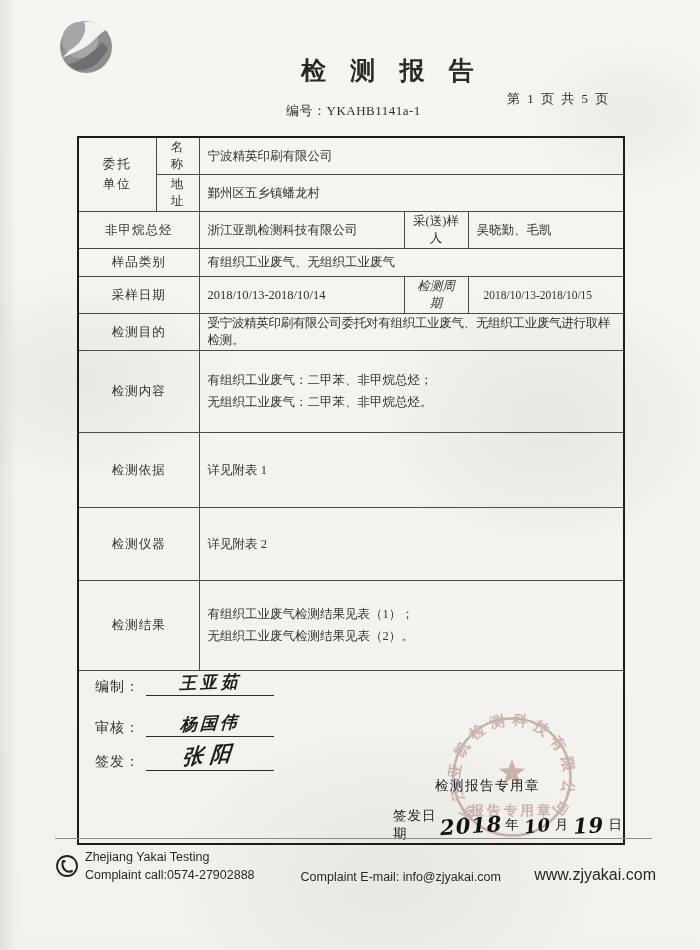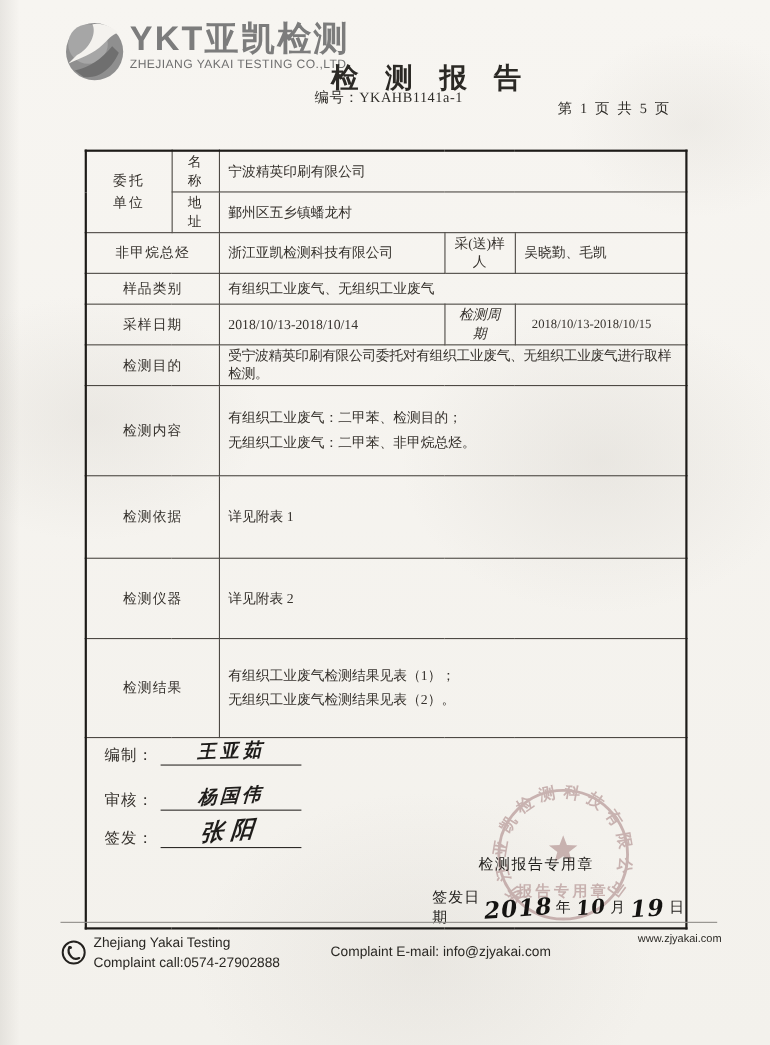--- a/index.html
+++ b/index.html
@@ -21,21 +21,21 @@
   }
   
   .logo-wrap{position:absolute;left:58px;top:18px;display:flex;align-items:flex-start;}
   .logo-text{margin-left:4px;}
   .logo-cn{font-size:31px;font-weight:bold;color:#7c7c7c;letter-spacing:2px;
     font-family:"Liberation Sans","DejaVu Sans",sans-serif;line-height:1.1;}
   .logo-en{font-size:11px;color:#6f6f6f;letter-spacing:0.4px;margin-top:1px;
     font-family:"Liberation Sans","DejaVu Sans",sans-serif;}
   .doc-title{position:absolute;left:301px;top:54px;font-size:25px;font-weight:bold;
     letter-spacing:9px;color:#2b2925;}
-  .report-no{position:absolute;left:286px;top:80px;font-size:13px;color:#2f2d29;letter-spacing:0.5px;}
+  .report-no{position:absolute;left:286px;top:102px;font-size:13px;color:#2f2d29;letter-spacing:0.5px;}
   .page-info{position:absolute;left:507px;top:90px;font-size:13px;color:#2f2d29;letter-spacing:2px;text-align:center;}
   
   table.main{position:absolute;left:77px;top:136px;width:546px;
     border-collapse:collapse;table-layout:fixed;
     border:2px solid #1d1b18;}
   table.main td{border:1px solid #4d4944;font-size:12.5px;color:#35312c;
     padding:1px 8px;vertical-align:middle;overflow:hidden;}
   td.lbl{text-align:center;padding:1px 2px;letter-spacing:1px;}
   .wrap2{display:inline-block;width:32px;line-height:1.55;letter-spacing:2px;}
   .two-line{line-height:1.7;}
@@ -53,43 +53,39 @@
   .stamp-label{position:absolute;left:356px;top:106px;font-size:13.5px;font-weight:normal;
     letter-spacing:1.5px;color:#23211e;}
   .issue-date{position:absolute;left:314px;top:136px;display:flex;align-items:center;
     font-size:13.5px;letter-spacing:1px;color:#23211e;}
   .issue-date .hd{font-family:"DejaVu Serif",serif;font-style:italic;font-weight:bold;color:#141311;}
   .hd-year{font-size:21px;letter-spacing:1px;transform:rotate(-4deg);display:inline-block;margin:0 3px;}
   .hd-month{font-size:18px;transform:rotate(-6deg);display:inline-block;margin:0 4px;}
   .hd-day{font-size:21px;transform:rotate(-3deg);display:inline-block;margin:0 4px;}
   
   .footer-line{position:absolute;left:55px;right:48px;top:838px;border-top:1px solid #8f8d89;}
-  .footer{position:absolute;left:55px;right:44px;top:848px;display:flex;align-items:flex-start;
+  .footer{position:absolute;left:55px;right:44px;top:848px;display:flex;align-items:flex-end;
     font-family:"Liberation Sans","DejaVu Sans",sans-serif;color:#26241fcc;}
   .f-left{display:flex;align-items:center;}
   .f-left-text{margin-left:6px;font-size:12.5px;line-height:1.45;color:#2a2824;}
   .f-email{margin-left:46px;margin-top:10px;font-size:12.5px;color:#2a2824;}
-  .f-web{margin-left:auto;font-size:10px;color:#2a2824;}
+  .f-web{margin-left:auto;font-size:16px;color:#2a2824;}
 </style>
 </head>
 <body>
 
 <div class="page">
 
   <div class="logo-wrap">
     <svg width="56" height="58" viewBox="0 0 56 58">
       <circle cx="28" cy="29" r="26" fill="#8f8f8f"></circle>
       <circle cx="22" cy="22" r="18" fill="#a6a6a6"></circle>
       <path d="M4 40 C 16 34, 26 32, 36 22 C 42 16, 46 12, 50 12 C 44 6, 34 2, 26 4 C 30 12, 24 26, 12 32 Z" fill="#f4f2ee"></path>
       <path d="M10 46 C 22 44, 34 36, 44 24 L 50 30 C 44 44, 32 54, 18 52 Z" fill="#6f6f6f"></path>
     </svg>
-    <div class="logo-text">
-      <div class="logo-cn">YKT亚凯检测</div>
-      <div class="logo-en">ZHEJIANG YAKAI TESTING CO.,LTD</div>
-    </div>
   </div>
   <div class="doc-title">检 测 报 告</div>
   <div class="report-no">编号：YKAHB1141a-1</div>
   <div class="page-info">第 1 页  共 5 页</div>
 
   <table class="main">
     <colgroup>
       <col style="width:78px">
         <col style="width:43px">
         <col style="width:205px">
@@ -124,21 +120,21 @@
       <td class="lbl" style="letter-spacing:0;font-style:italic;">检测周期</td>
       <td style="font-size:11.5px;padding-left:15px;">2018/10/13-2018/10/15</td>
     </tr>
     <tr style="height:30px">
       <td class="lbl" colspan="2">检测目的</td>
       <td colspan="3" class="smaller">受宁波精英印刷有限公司委托对有组织工业废气、无组织工业废气进行取样检测。</td>
     </tr>
     <tr style="height:82px">
       <td class="lbl" colspan="2">检测内容</td>
       <td colspan="3" class="two-line">
-        <div>有组织工业废气：二甲苯、检测目的；</div>
+        <div>有组织工业废气：二甲苯、非甲烷总烃；</div>
         <div>无组织工业废气：二甲苯、非甲烷总烃。</div>
       </td>
     </tr>
     <tr style="height:75px">
       <td class="lbl" colspan="2">检测依据</td>
       <td colspan="3">详见附表 1</td>
     </tr>
     <tr style="height:73px">
       <td class="lbl" colspan="2">检测仪器</td>
       <td colspan="3">详见附表 2</td>

